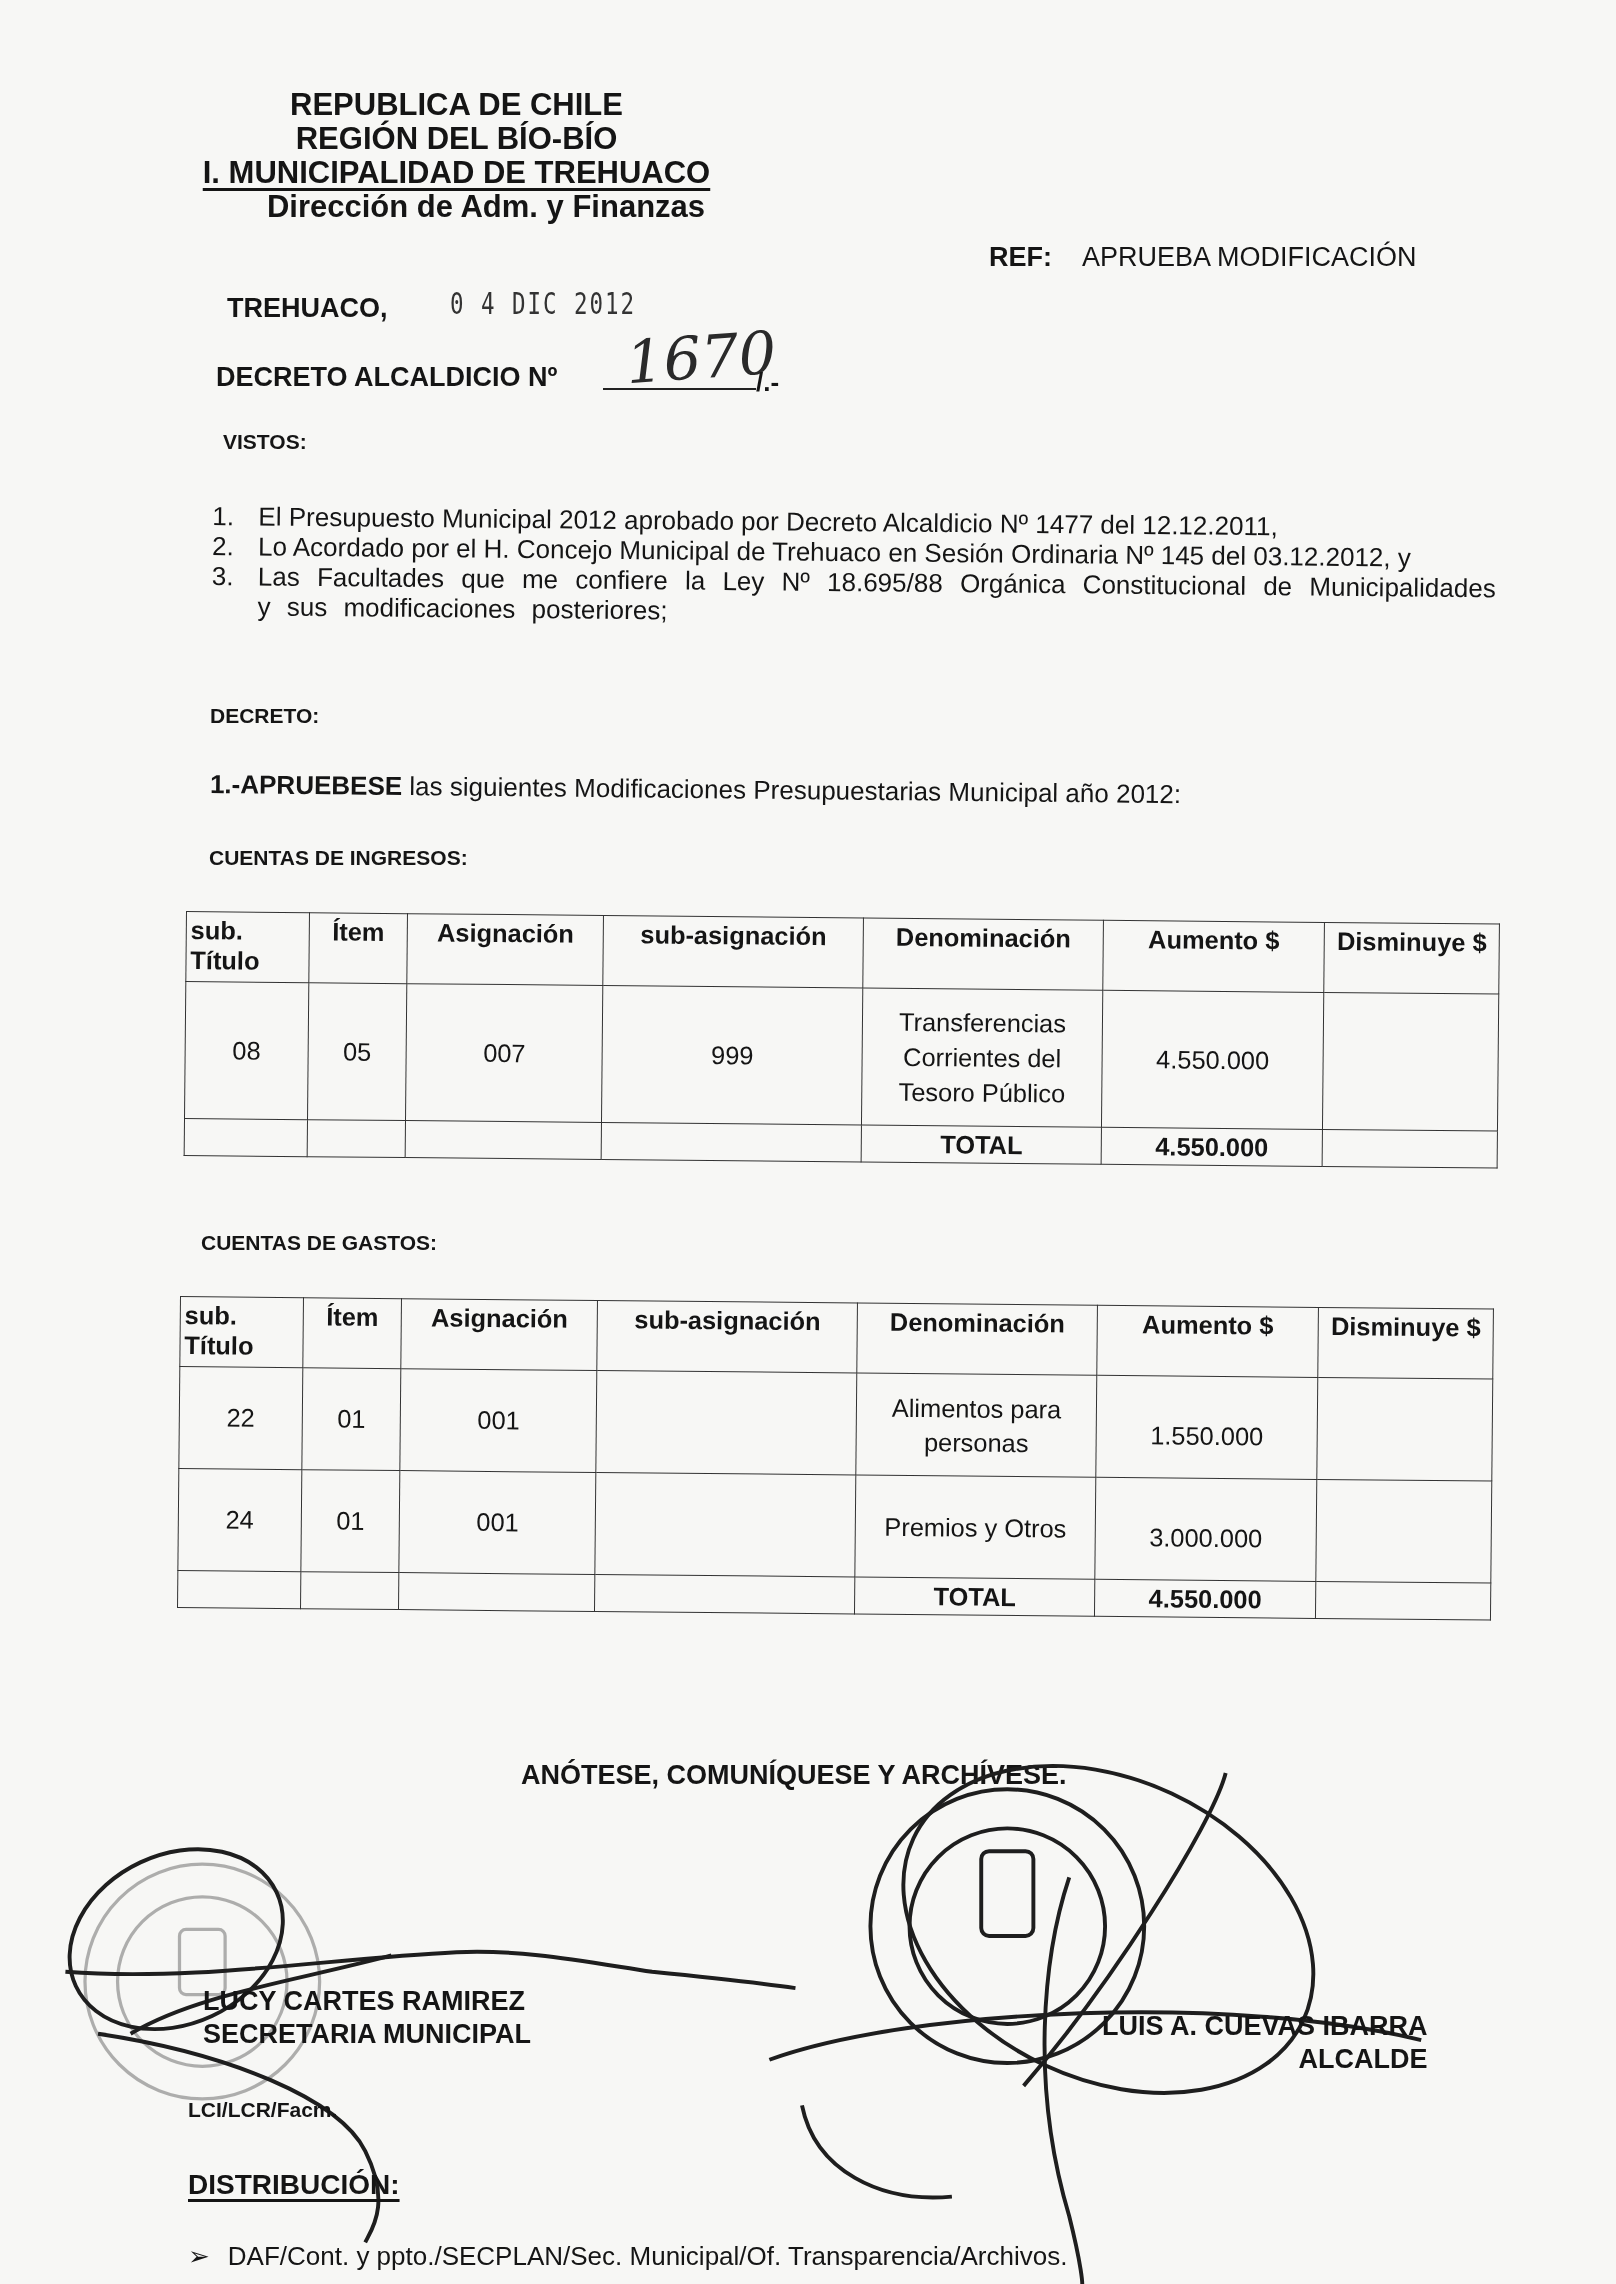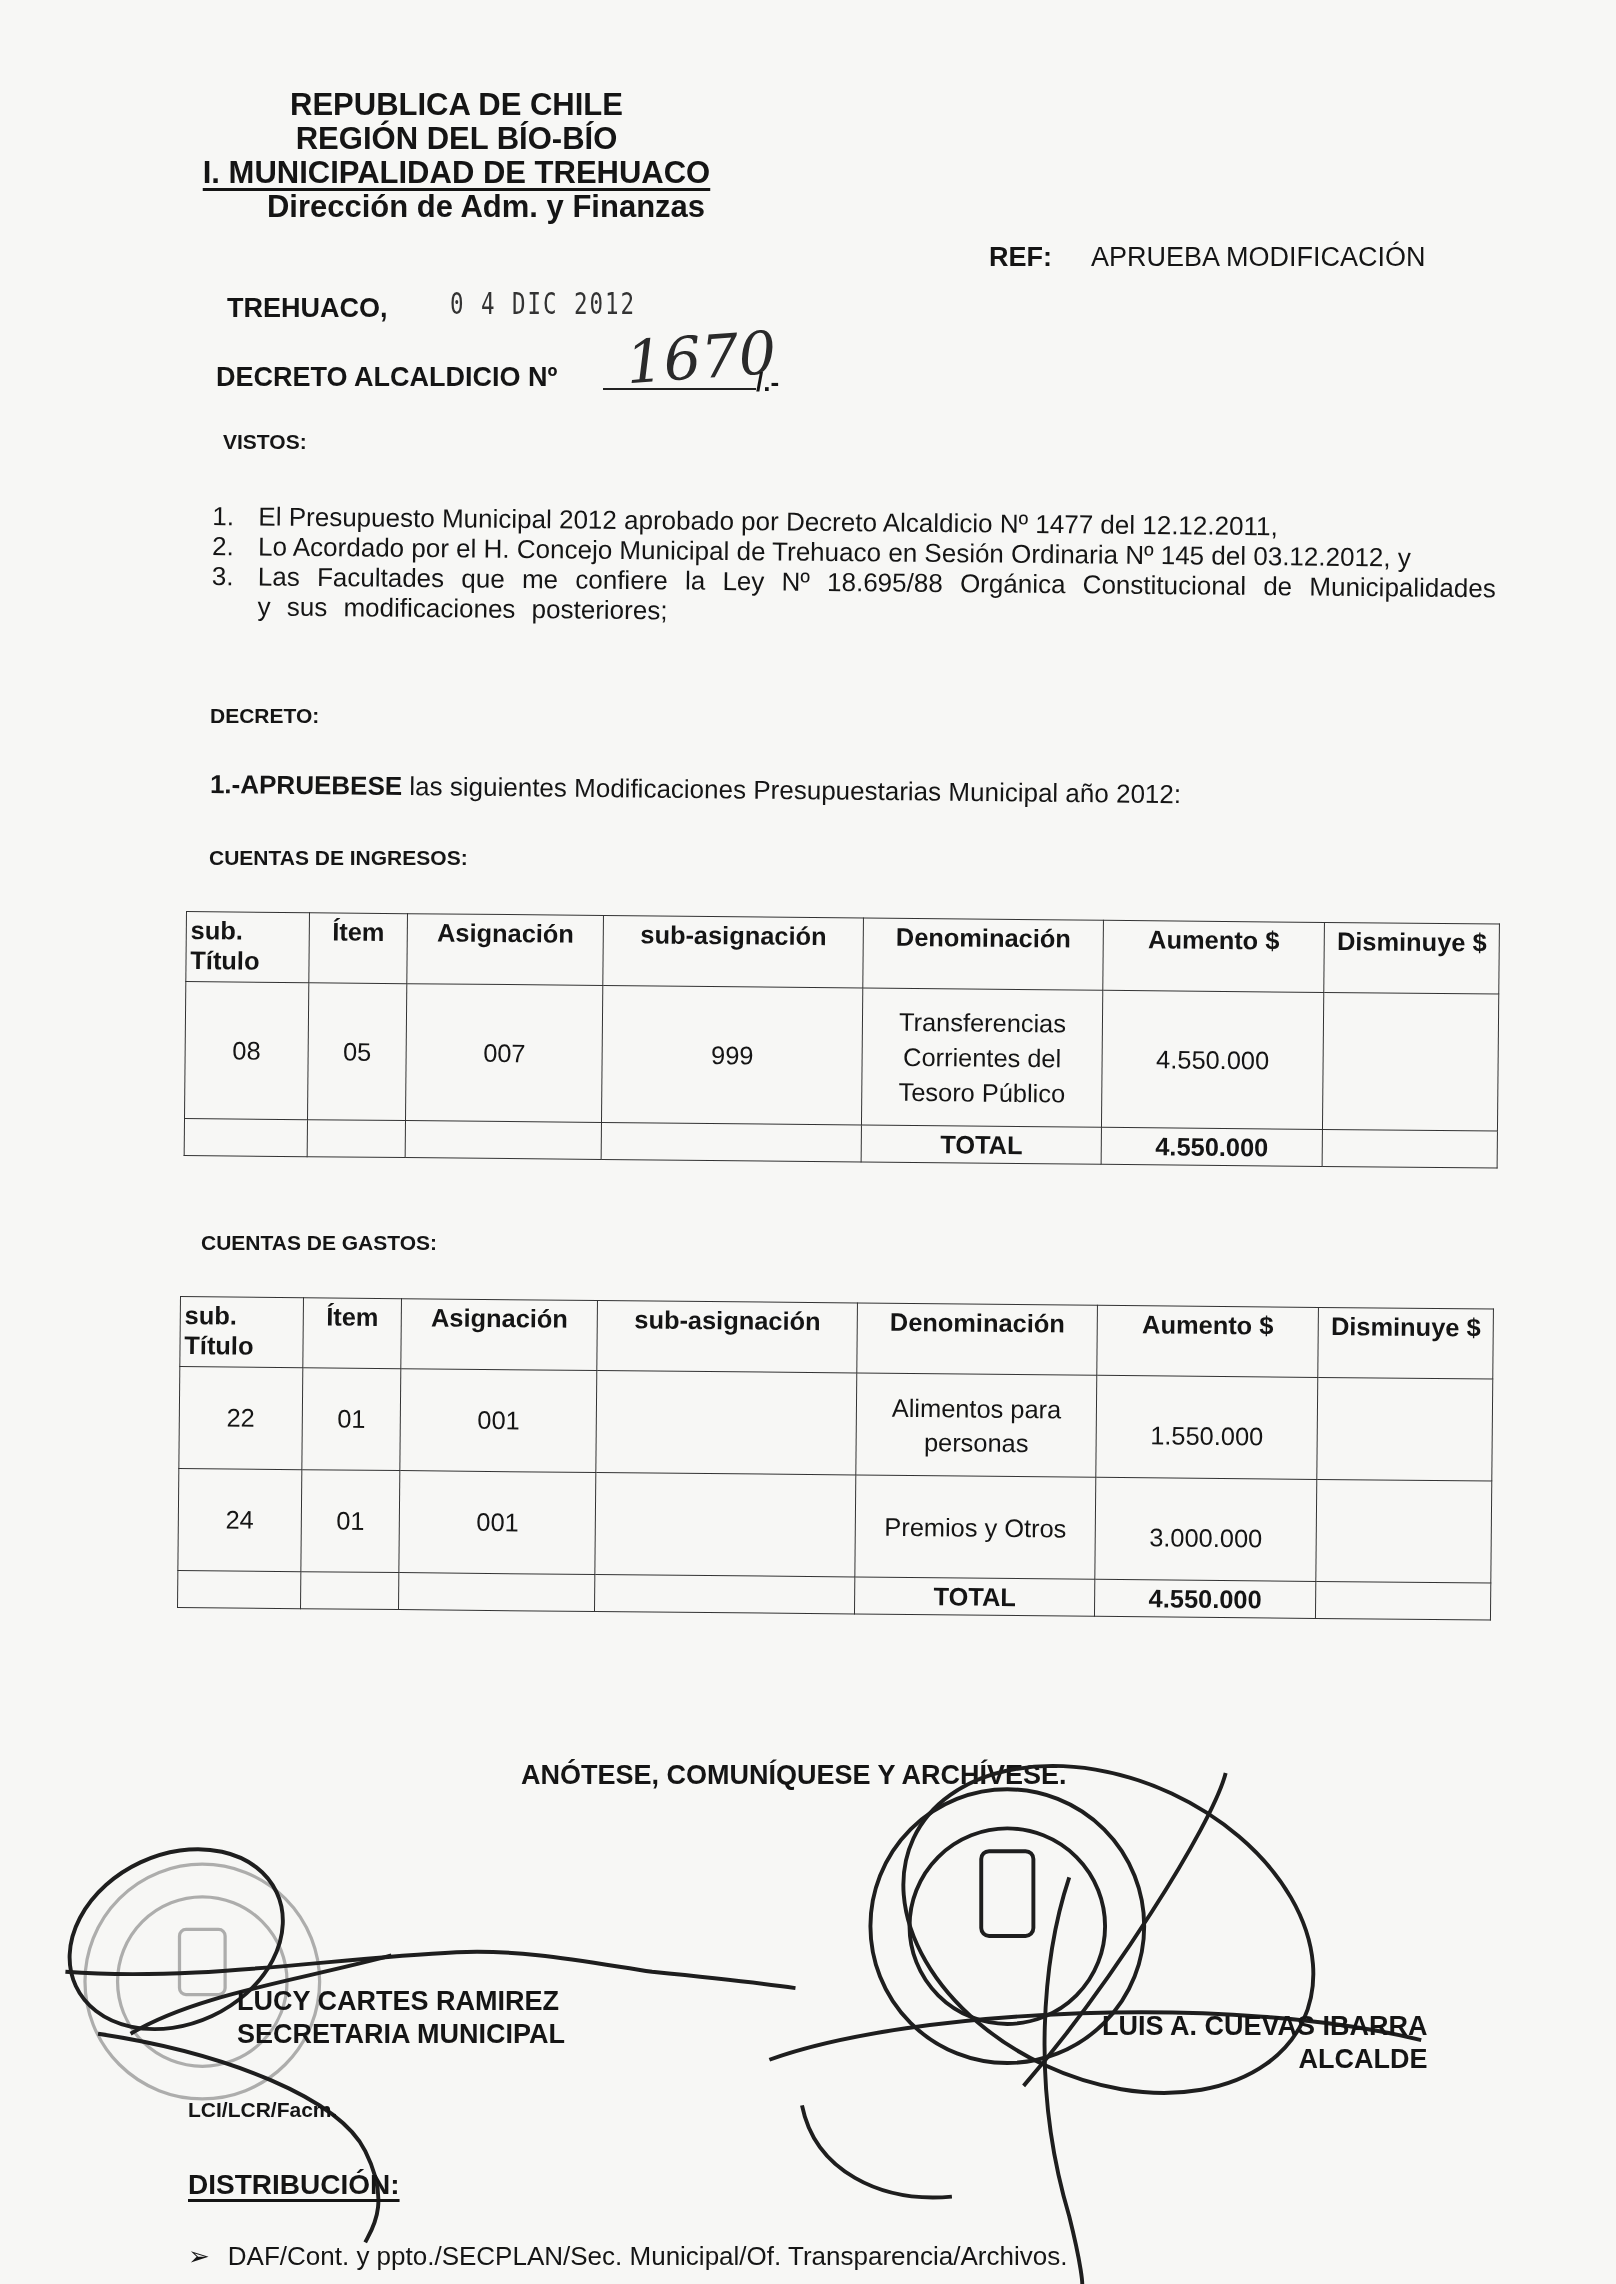--- a/index.html
+++ b/index.html
@@ -5,21 +5,21 @@
   html, body { margin:0; padding:0; }
   body {
     width:1617px; height:2284px; position:relative; overflow:hidden;
     background:#f7f7f5;
     font-family:"Liberation Sans", sans-serif; color:#151515;
   }
   .abs { position:absolute; }
   .hdr { left:196px; top:88px; width:521px; text-align:center; font-weight:bold; font-size:31px; line-height:34px; }
   .hdr .u { text-decoration:underline; text-decoration-thickness:2.6px; text-underline-offset:5.2px; }
   .ref { left:989px; top:242px; width:521px; font-size:27px; line-height:31px; }
-  .ref b { margin-right:39px; }
+  .ref b { margin-right:30px; }
   .place { left:227px; top:293px; font-size:27px; font-weight:bold; }
   .date { left:450px; top:286px; font-family:"DejaVu Sans Mono", monospace; font-size:30px; letter-spacing:2.6px; transform:scaleX(0.75); transform-origin:left; color:#333; }
   .decnum { left:216px; top:362px; font-size:27px; font-weight:bold; }
   .numline { left:603px; top:362px; width:153px; border-bottom:2px solid #222; height:26px; }
   .hand { left:626px; top:323px; font-family:"DejaVu Serif", serif; font-size:59px; font-style:italic; color:#2a2a2a; transform:rotate(-4deg); }
   .slash { left:756px; top:367px; font-size:26px; font-weight:bold; }
   .sect { font-size:21px; font-weight:bold; }
   .visto { font-size:26px; line-height:30px; }
   .visto .n { display:inline-block; width:46px; }
   .par { left:210px; top:769px; font-size:26px; }
@@ -194,21 +194,21 @@
 
   <g fill="none" stroke="#1e1e1e" stroke-width="6">
     <ellipse cx="1700" cy="2960" rx="330" ry="230" transform="rotate(25 1700 2960)"></ellipse>
     <path d="M 1880 2720 C 1860 2800, 1700 3050, 1570 3200"></path>
     <path d="M 1180 3160 C 1400 3080, 1900 3060, 2180 3130"></path>
     <path d="M 1640 2880 C 1600 3000, 1580 3200, 1640 3400 C 1660 3480, 1660 3504, 1660 3504"></path>
     <path d="M 1230 3230 C 1250 3330, 1350 3380, 1460 3370"></path>
   </g>
 </svg>
 
-<div class="abs signame" style="left:203px;top:1985px;margin-left:34px;">
+<div class="abs signame" style="left:203px;top:1985px;">
   <div>LUCY CARTES RAMIREZ</div>
   <div>SECRETARIA MUNICIPAL</div>
 </div>
 
 <div class="abs signame" style="left:1102px;top:2010px;">
   <div>LUIS A. CUEVAS IBARRA</div>
   <div style="padding-left:0px;text-align:right;">ALCALDE</div>
 </div>
 
 <div class="abs sect" style="left:188px;top:2098px;">LCI/LCR/Facm.</div>

